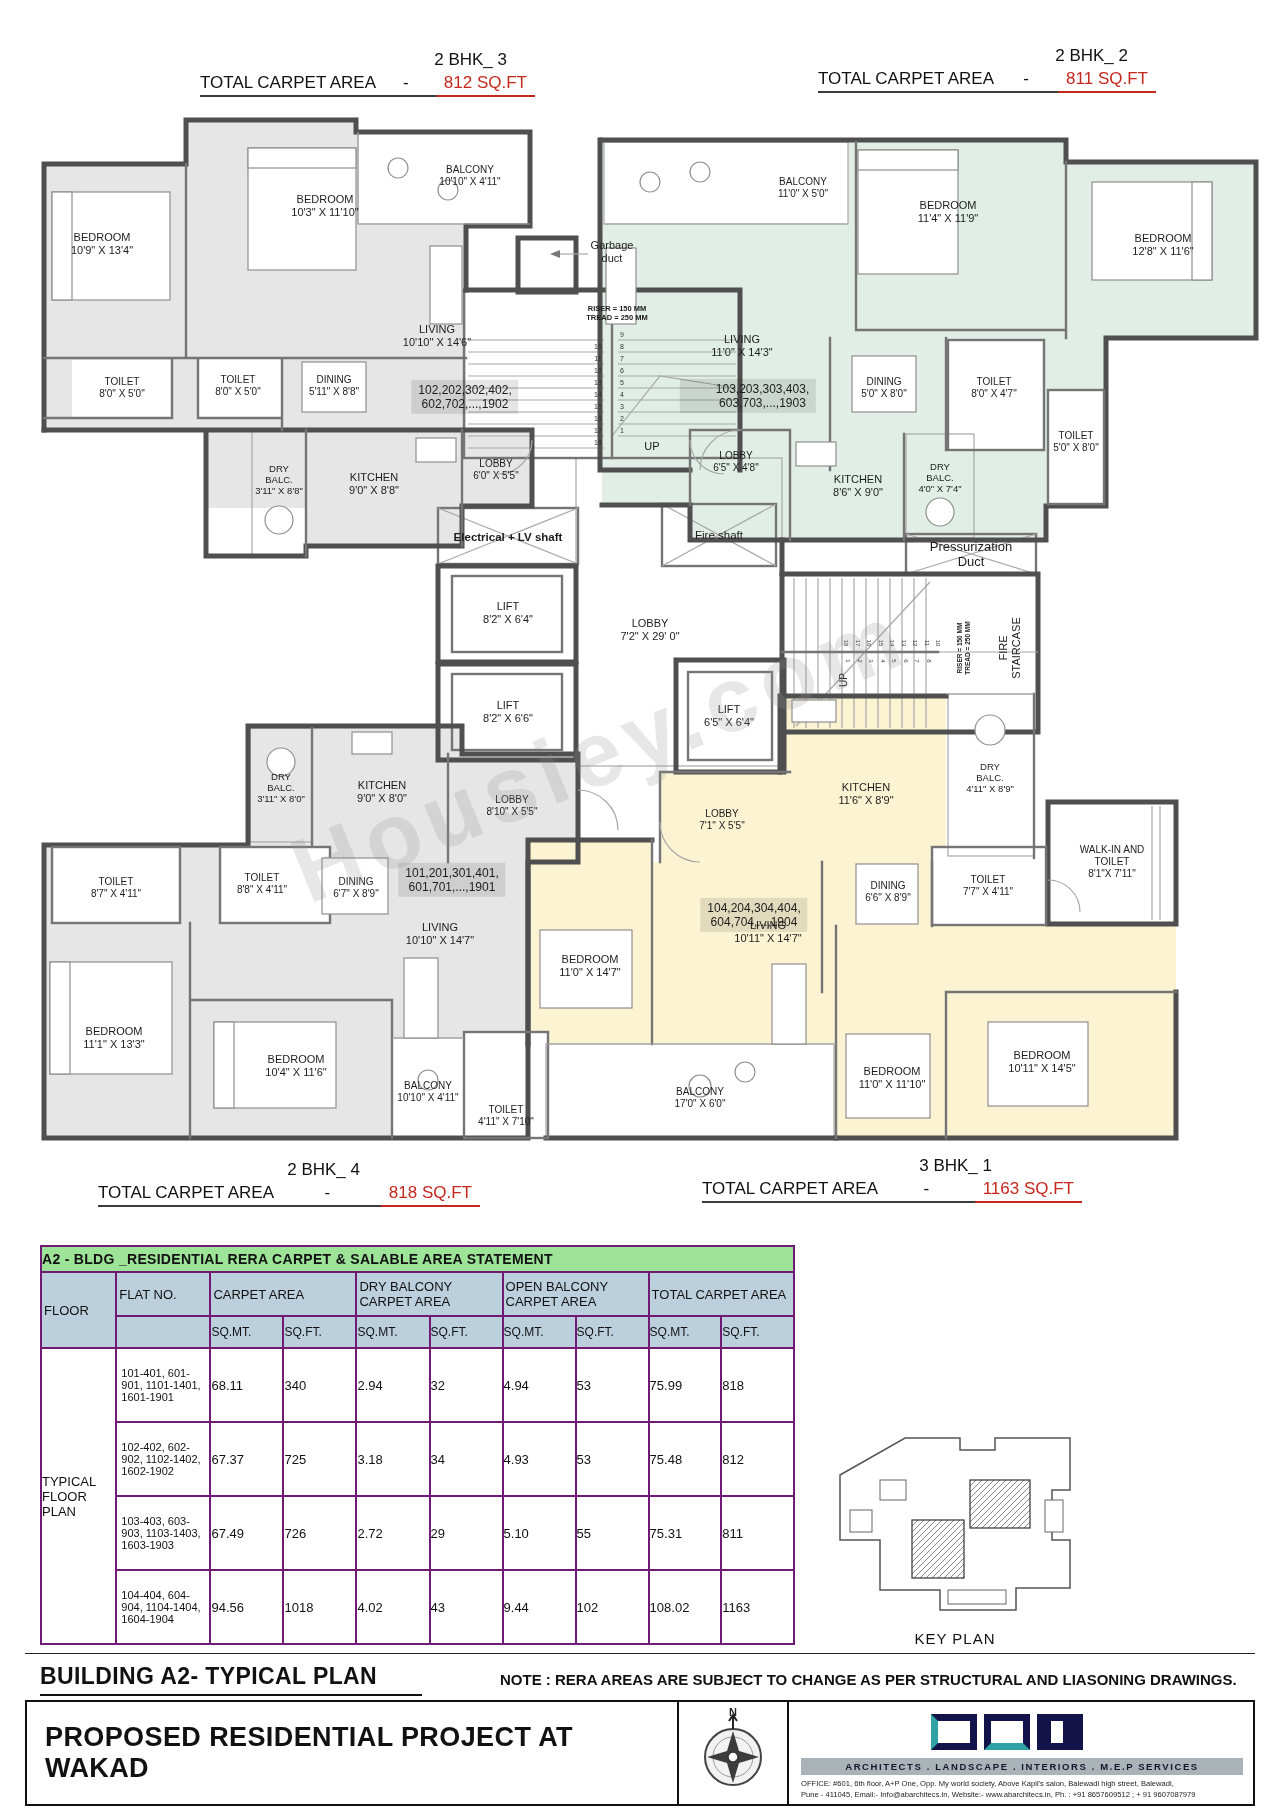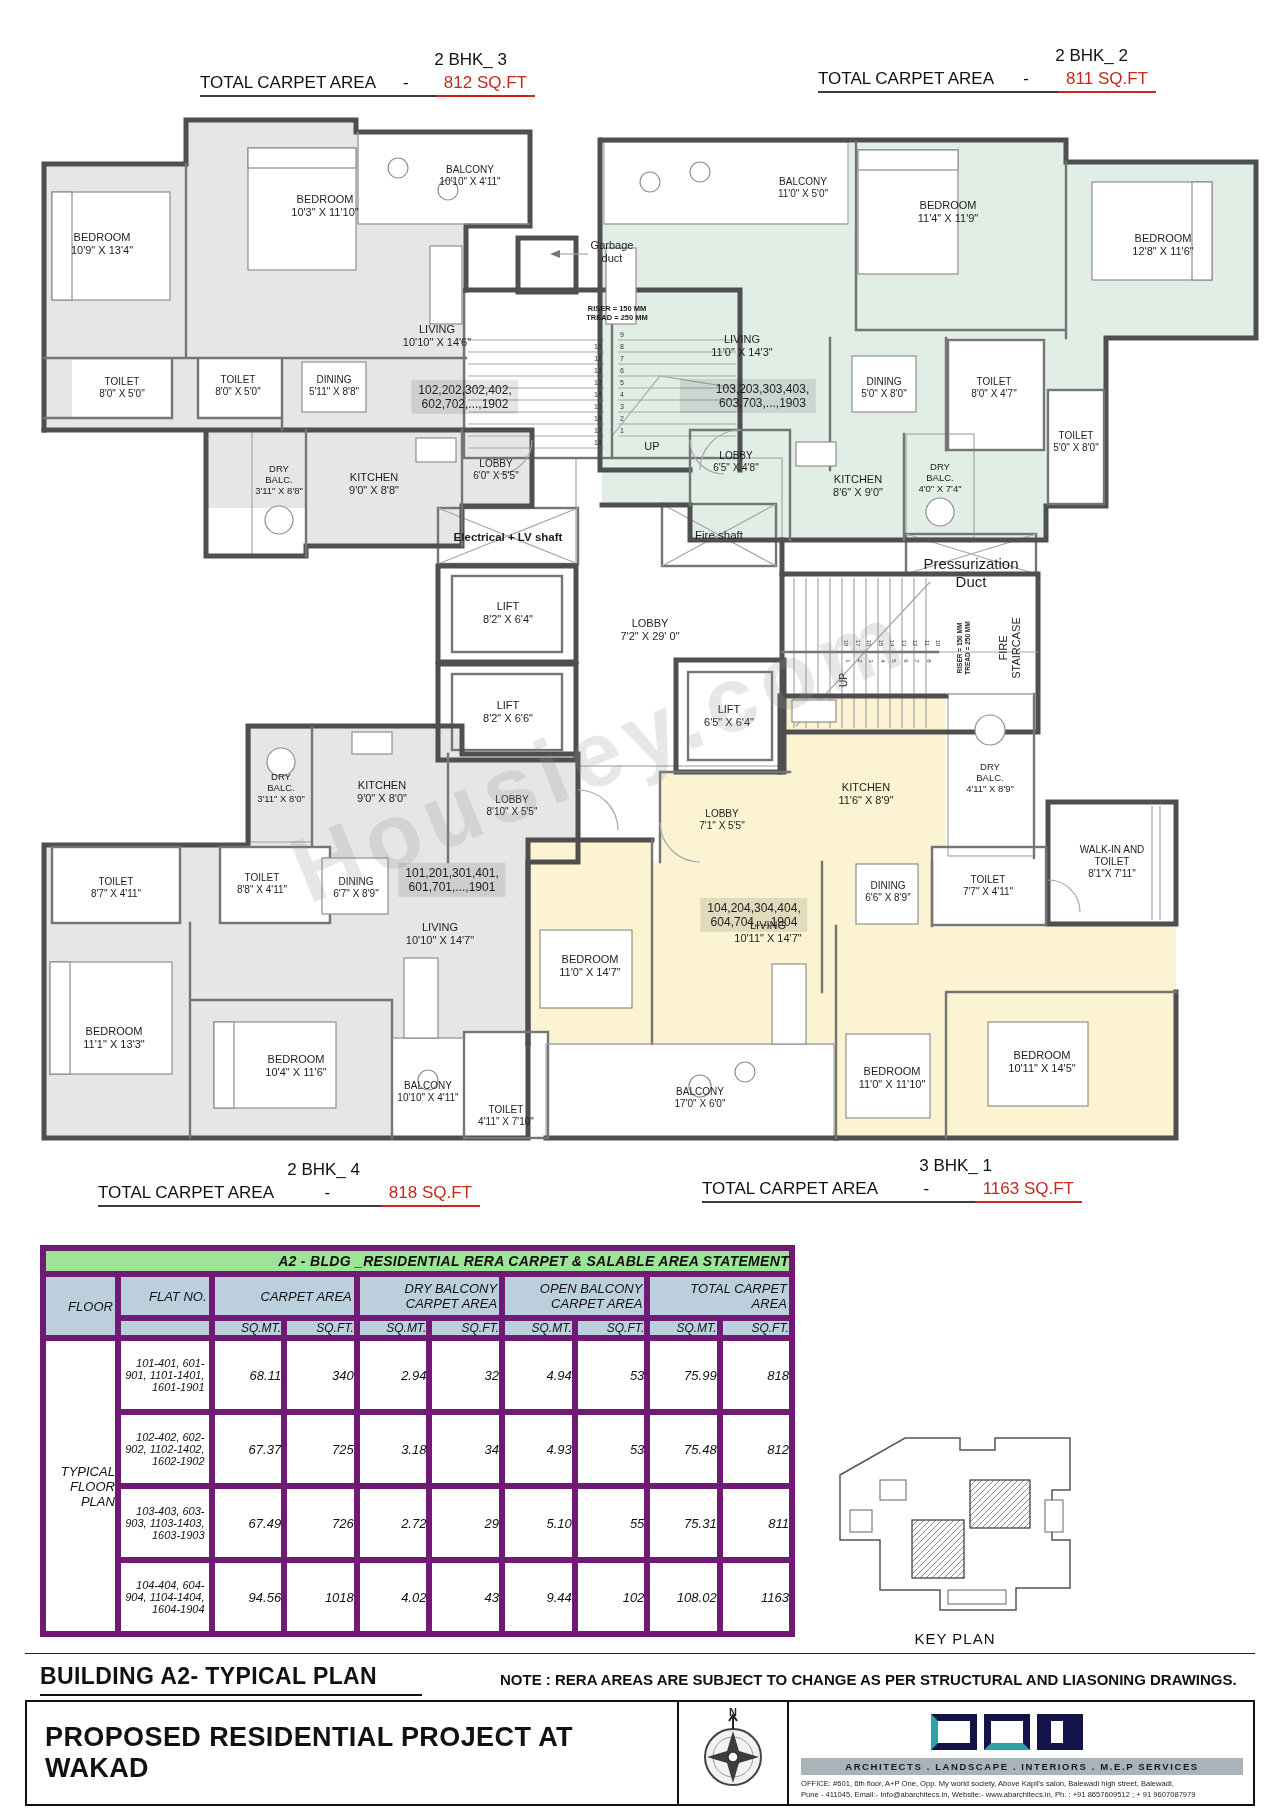--- a/index.html
+++ b/index.html
@@ -23,25 +23,25 @@
     transform:rotate(-22deg); pointer-events:none; }
   
   .unit-title { position:absolute; }
   .ut-name { text-align:right; padding-right:28px; font-size:17px; color:#111; margin-bottom:3px; }
   .ut-line { display:flex; justify-content:space-between; align-items:flex-end;
     border-bottom:2px solid #3c3c3c; font-size:17px; color:#111; padding-bottom:2px; }
   .ut-value { color:#c5281c; border-bottom:2.5px solid #c5281c; margin-bottom:-4px; padding:0 8px 2px; }
   
   .area-table { position:absolute; left:40px; top:1245px; width:755px; border-collapse:collapse;
     table-layout:fixed; font-size:13px; color:#111; }
-  .area-table th, .area-table td { border:6px solid #701a75; text-align:right; vertical-align:middle;font-style:italic; }
+  .area-table th, .area-table td { border:2px solid #701a75; text-align:left; vertical-align:middle; }
   .area-table { border:2px solid #000; }
   .t-title th { background:#9de398; font-size:14px; font-weight:bold; height:26px; letter-spacing:0.3px; }
   .t-head th { background:#bccfdc; font-weight:normal; font-size:13px; height:44px; padding:2px; }
-  .t-sub th { background:#bccfdc; font-weight:normal; font-size:12px; height:17px; }
+  .t-sub th { background:#bccfdc; font-weight:normal; font-size:12px; height:32px; }
   .area-table td { height:74px; background:#fff; }
   .flat-cell { font-size:11px; padding:0 4px; }
   .floor-cell { font-size:13px; }
   
   svg.keyplan { position:absolute; left:820px; top:1420px; width:270px; height:205px; }
   .keyplan-label { position:absolute; left:820px; top:1630px; width:270px; text-align:center;
     font-size:15px; letter-spacing:1px; color:#111; }
   
   .rule { position:absolute; left:25px; top:1653px; width:1230px; border-top:1.5px solid #222; }
   .building-title { position:absolute; left:40px; top:1663px; font-size:23px; font-weight:bold;
@@ -314,21 +314,21 @@
         <div>8'2" X 6'6"</div>
       </div>
       <div class="plan-label" style="left: 729px; top: 716px;">
         <div>LIFT</div>
         <div>6'5" X 6'4"</div>
       </div>
       <div class="plan-label" style="left: 650px; top: 630px;">
         <div>LOBBY</div>
         <div>7'2" X 29' 0"</div>
       </div>
-      <div class="plan-label" style="left: 971px; top: 554px; font-size: 15px; margin-top: 19px;">
+      <div class="plan-label" style="left: 971px; top: 554px; font-size: 13px;">
         <div>Pressurization</div>
         <div>Duct</div>
       </div>
       <div class="plan-label vert" style="left: 1010px; top: 648px; font-size: 11px;">
         <div>FIRE</div>
         <div>STAIRCASE</div>
       </div>
       <div class="plan-label vert bold" style="left: 964px; top: 648px; font-size: 6.5px;">
         <div>RISER = 150 MM</div>
         <div>TREAD = 250 MM</div>

